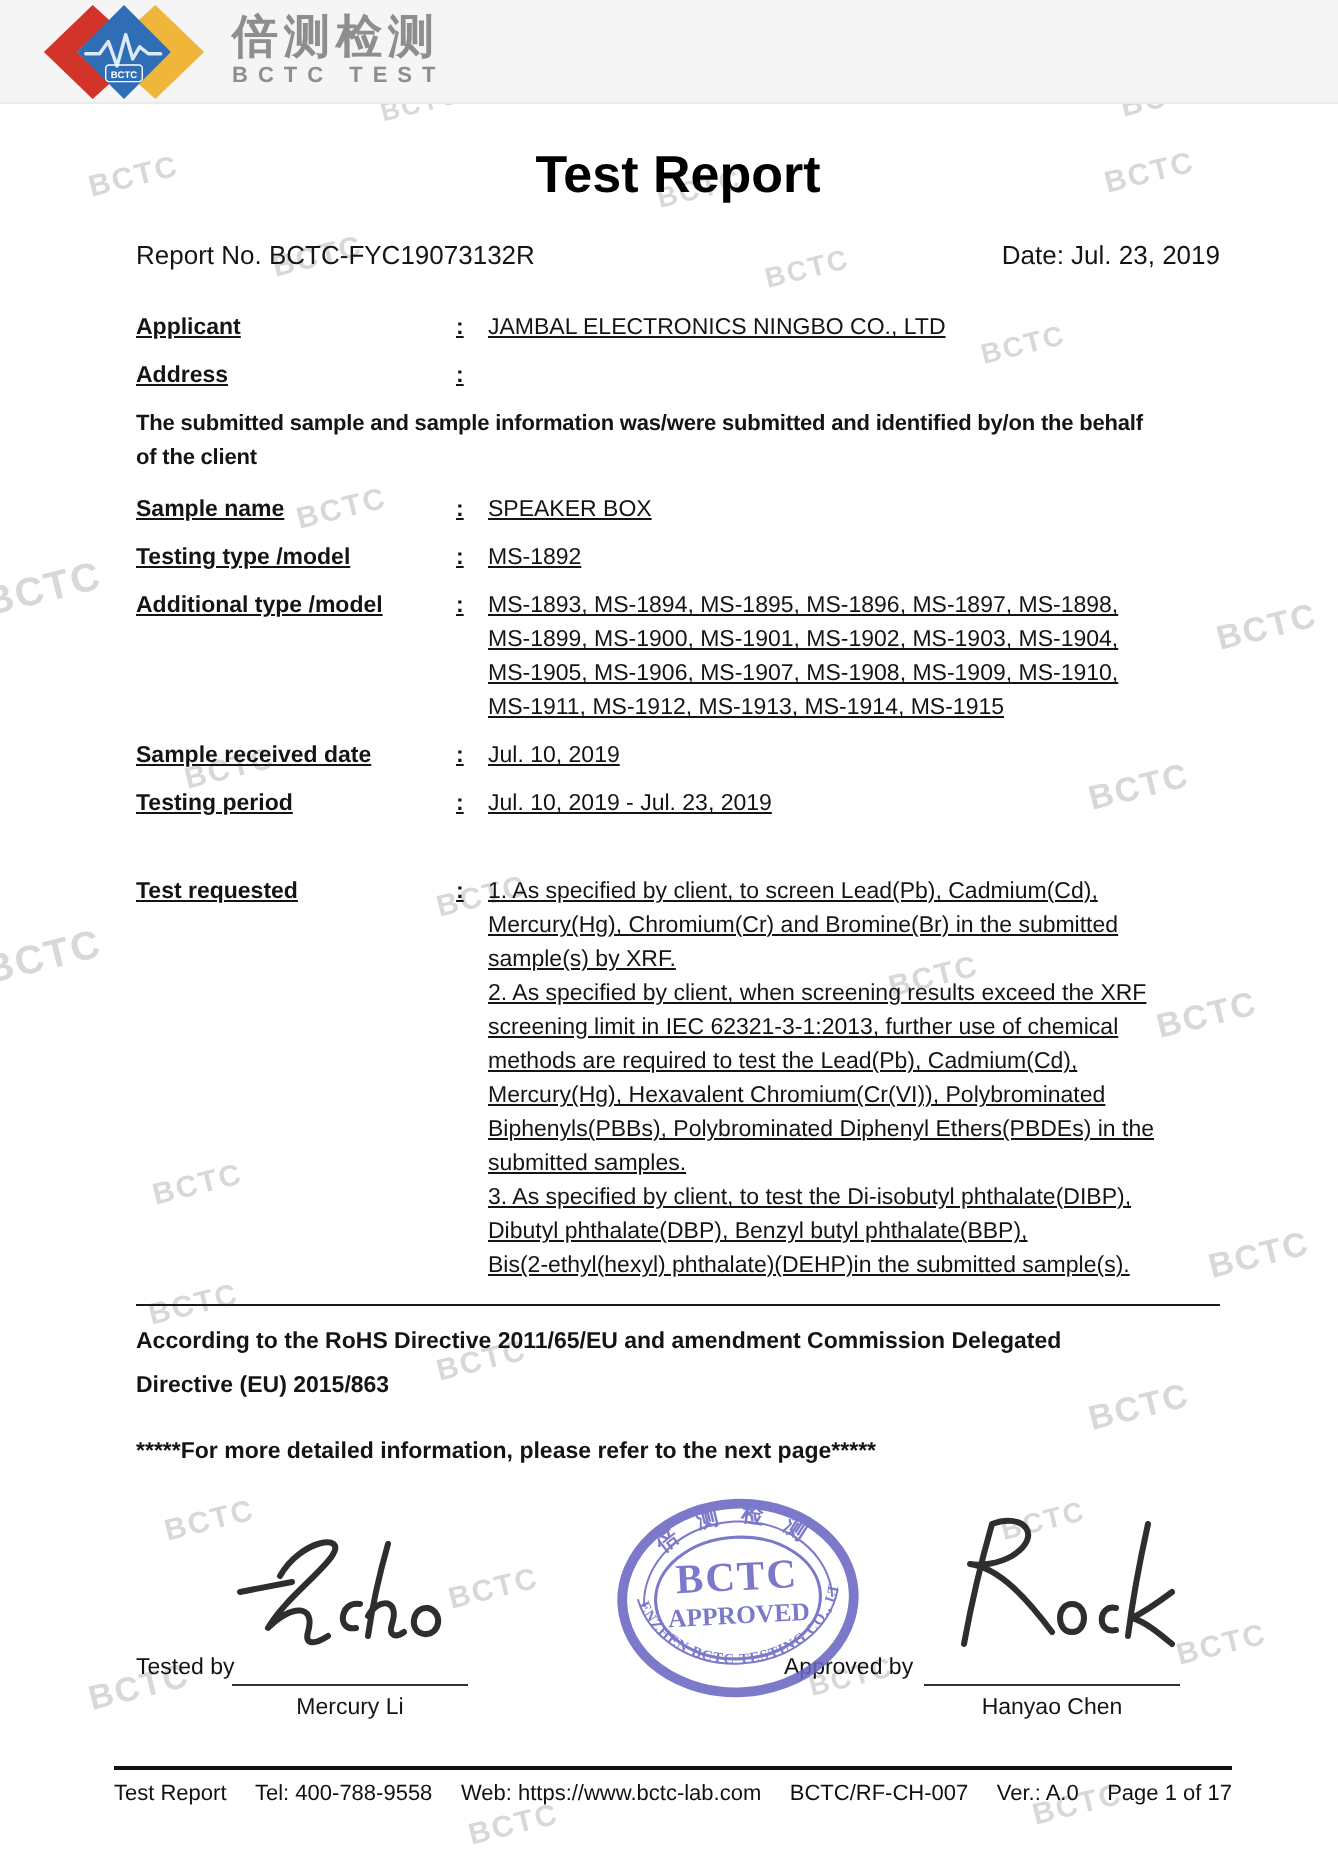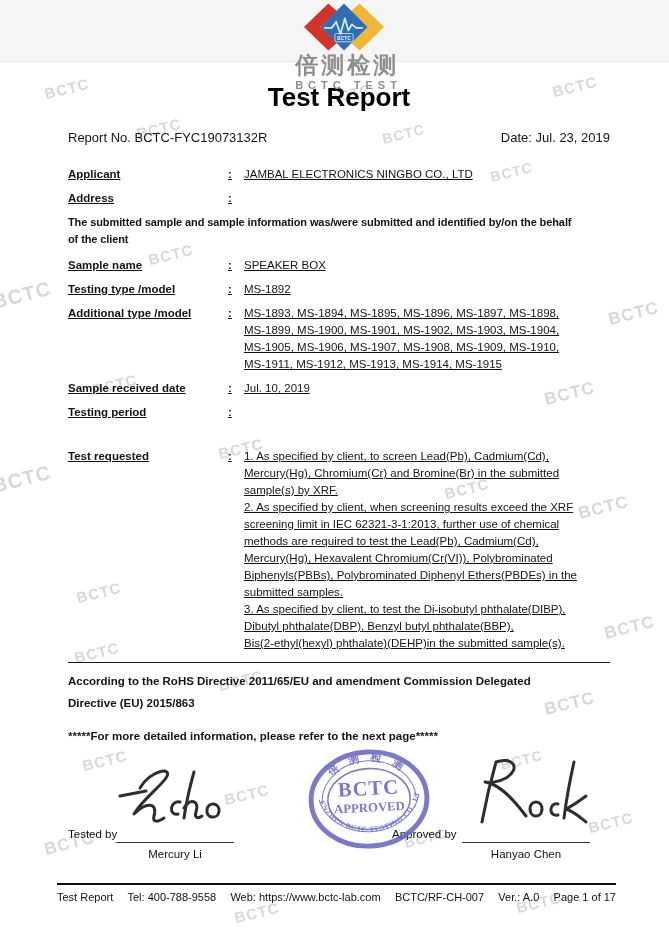--- a/index.html
+++ b/index.html
@@ -3,22 +3,22 @@
 <meta charset="utf-8">
 <title>Test Report</title>
 <style>
   html,body{margin:0;padding:0;background:#ffffff;}
   .page{
     position:relative;width:669px;height:929px;background:#ffffff;overflow:hidden;
     font-family:"Liberation Sans",sans-serif;color:#141414;
   }
   
   .header{
-    position:relative;z-index:3;height:62px;background:#f5f5f6;border-bottom:1px solid #ebebeb;
-    display:flex;align-items:center;padding-left:18px;box-sizing:border-box;flex-direction:column;
+    position:relative;z-index:3;height:52px;background:#f5f5f6;border-bottom:1px solid #ebebeb;
+    display:flex;align-items:center;padding-left:18px;box-sizing:border-box;
   }
   .logo{width:88px;height:54px;flex:0 0 auto;}
   .brand{margin-left:10px;line-height:1;}
   .brand-cn{font-size:23px;font-weight:bold;color:#8e8e8e;letter-spacing:3px;}
   .brand-en{font-size:11px;font-weight:bold;color:#8e8e8e;letter-spacing:5px;margin-top:3px;}
   
   .wm-layer{position:absolute;inset:0;z-index:1;pointer-events:none;}
   .wm{
     position:absolute;transform:rotate(-14deg);color:#d8d8d8;font-weight:bold;
     letter-spacing:1px;white-space:nowrap;
@@ -166,20 +166,21 @@
 
   <div class="field-row">
     <div class="field-label">Sample received date</div>
     <div class="field-colon">:</div>
     <div class="field-value">Jul. 10, 2019</div>
   </div>
 
   <div class="field-row">
     <div class="field-label">Testing period</div>
     <div class="field-colon">:</div>
+    <div class="field-value">Jul. 10, 2019 - Jul. 23, 2019</div>
   </div>
 </div>
 
     <div class="fields fields-c">
   <div class="field-row">
     <div class="field-label">Test requested</div>
     <div class="field-colon">:</div>
     <div class="field-value">1. As specified by client, to screen Lead(Pb), Cadmium(Cd),
 Mercury(Hg), Chromium(Cr) and Bromine(Br) in the submitted
 sample(s) by XRF.

